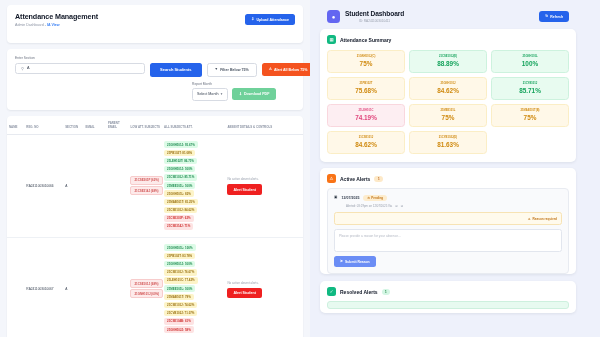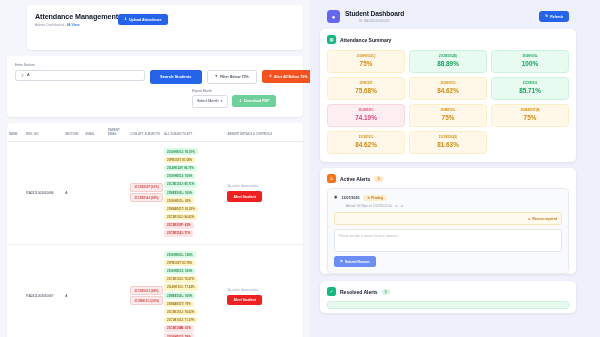--- a/index.html
+++ b/index.html
@@ -20,23 +20,22 @@
     overflow: hidden;
     position: relative;
   }
   .card {
     background: #ffffff;
     border-radius: 4px;
     box-shadow: 0 1px 2px rgba(16,24,40,.07);
     margin-bottom: 6px;
   }
   .hdr-card {
-    display: flex; align-items: center; 
-    padding: 7px 8px 23px 8px;
-    margin-left: 20px;
+    display: flex; align-items: center; justify-content: space-between;
+    padding: 7px 8px 16px 8px;
   }
   .hdr-title {
     font-size: 7.2px; font-weight: bold; color: #111827; letter-spacing: -.1px;
   }
   .hdr-sub { font-size: 3.6px; color: #8b93a3; margin-top: 2px; }
   .hdr-sub .accent { color: #3b82f6; font-weight: bold; }
 
   .btn {
     display: inline-flex; align-items: center; justify-content: center;
     gap: 2px; border: none; border-radius: 2.5px;

